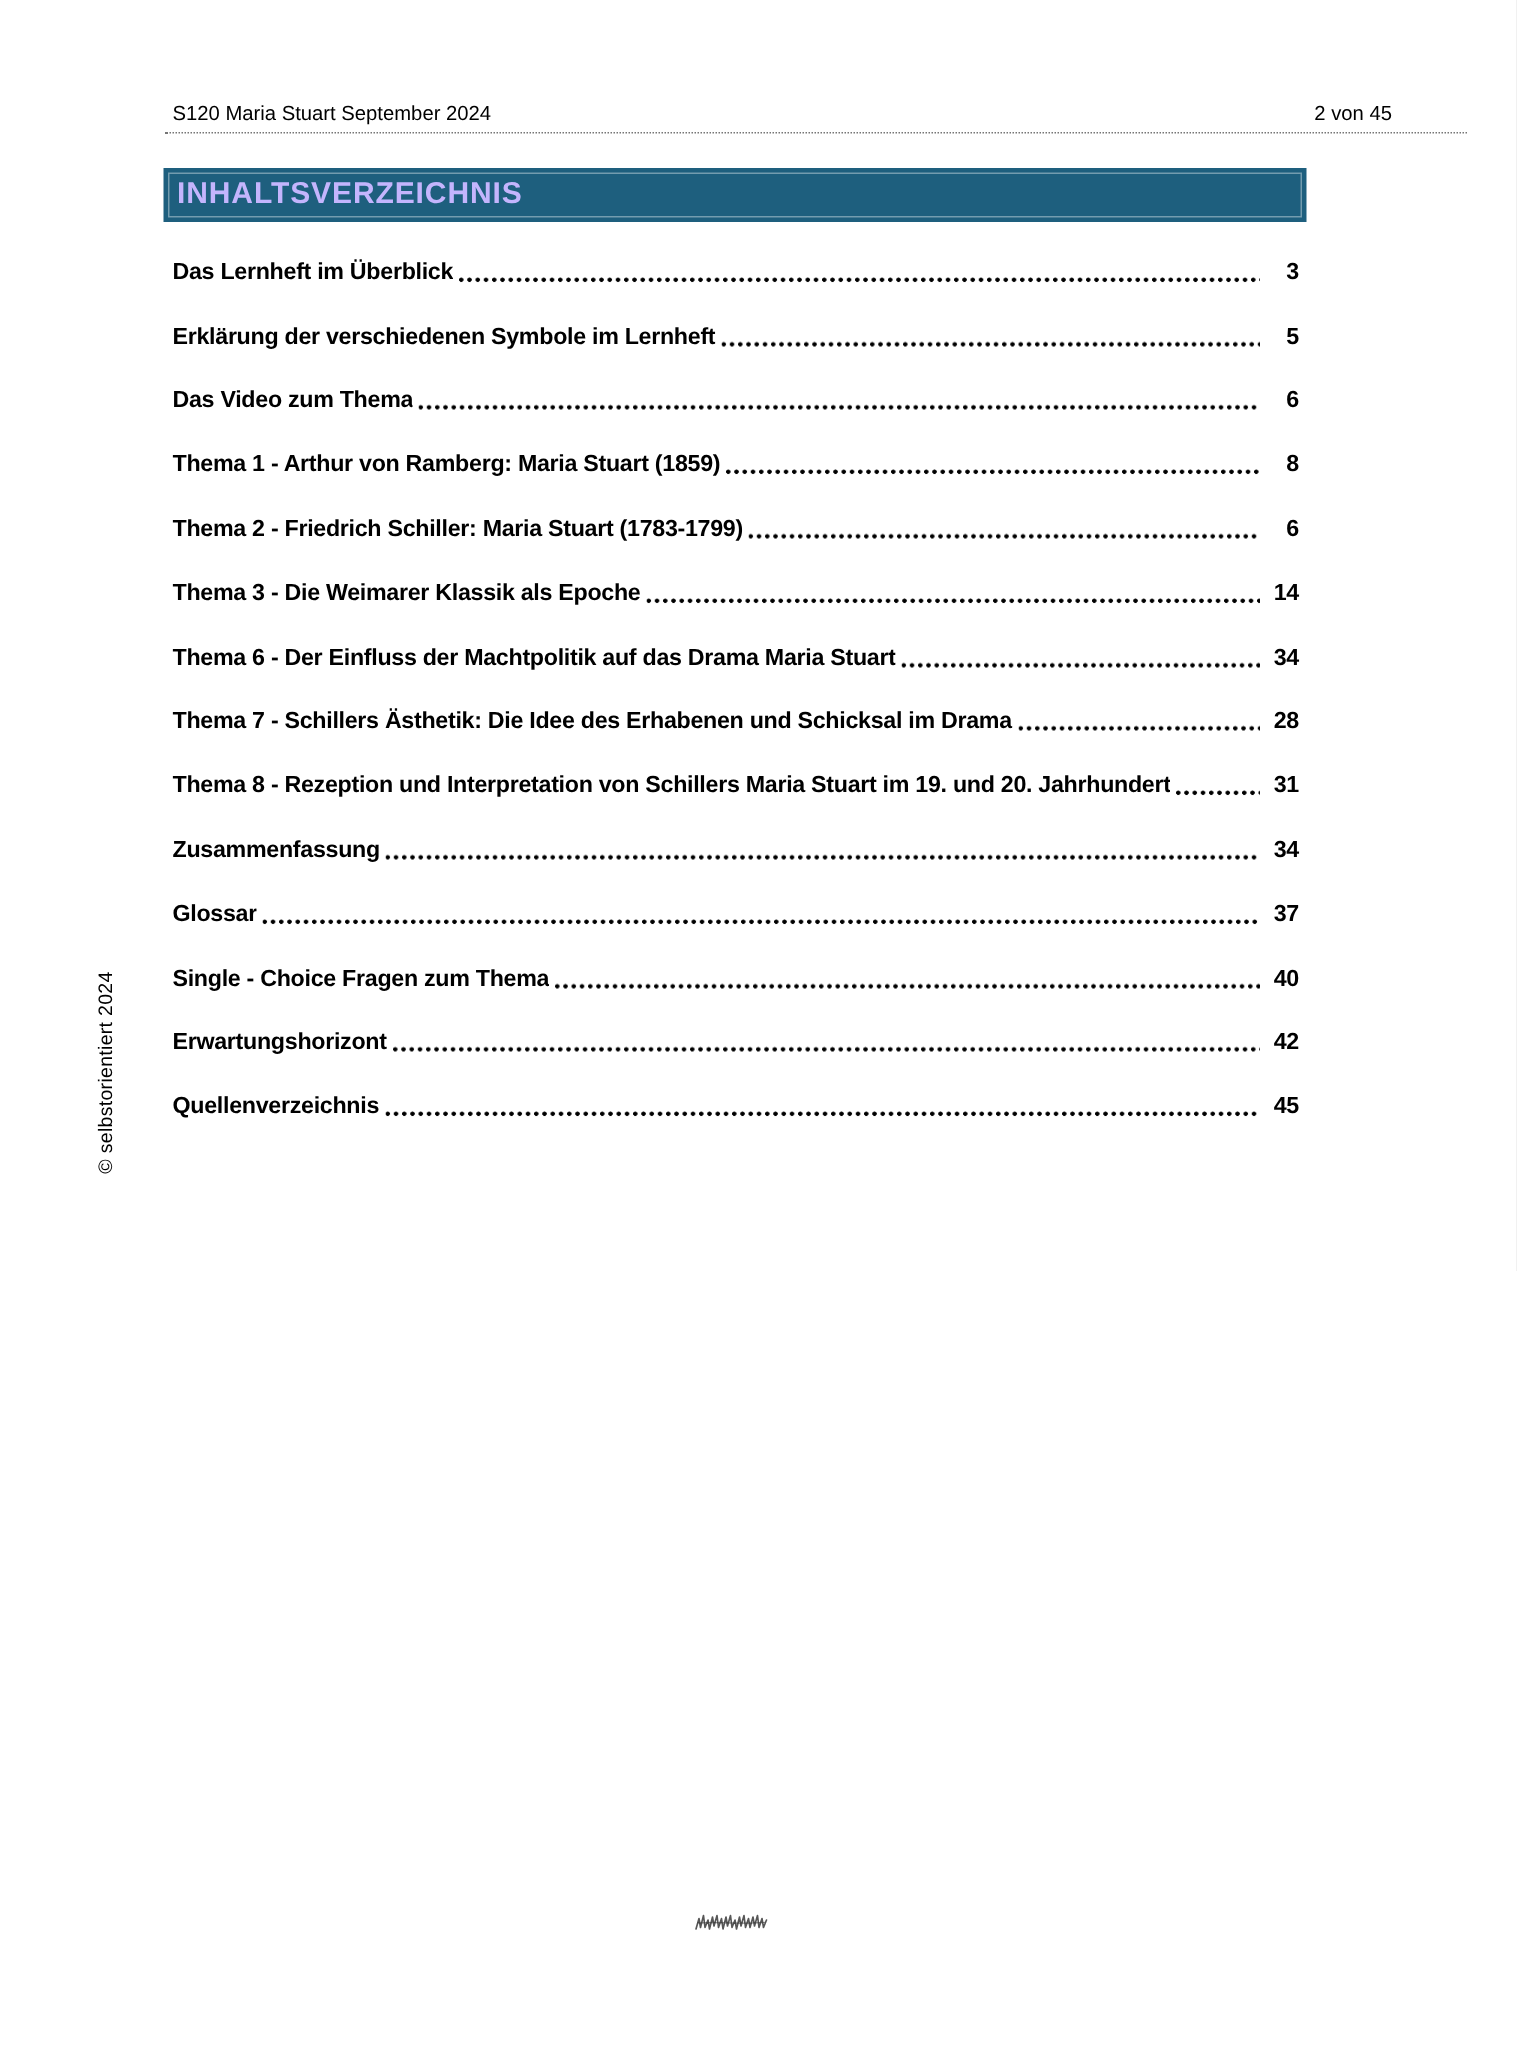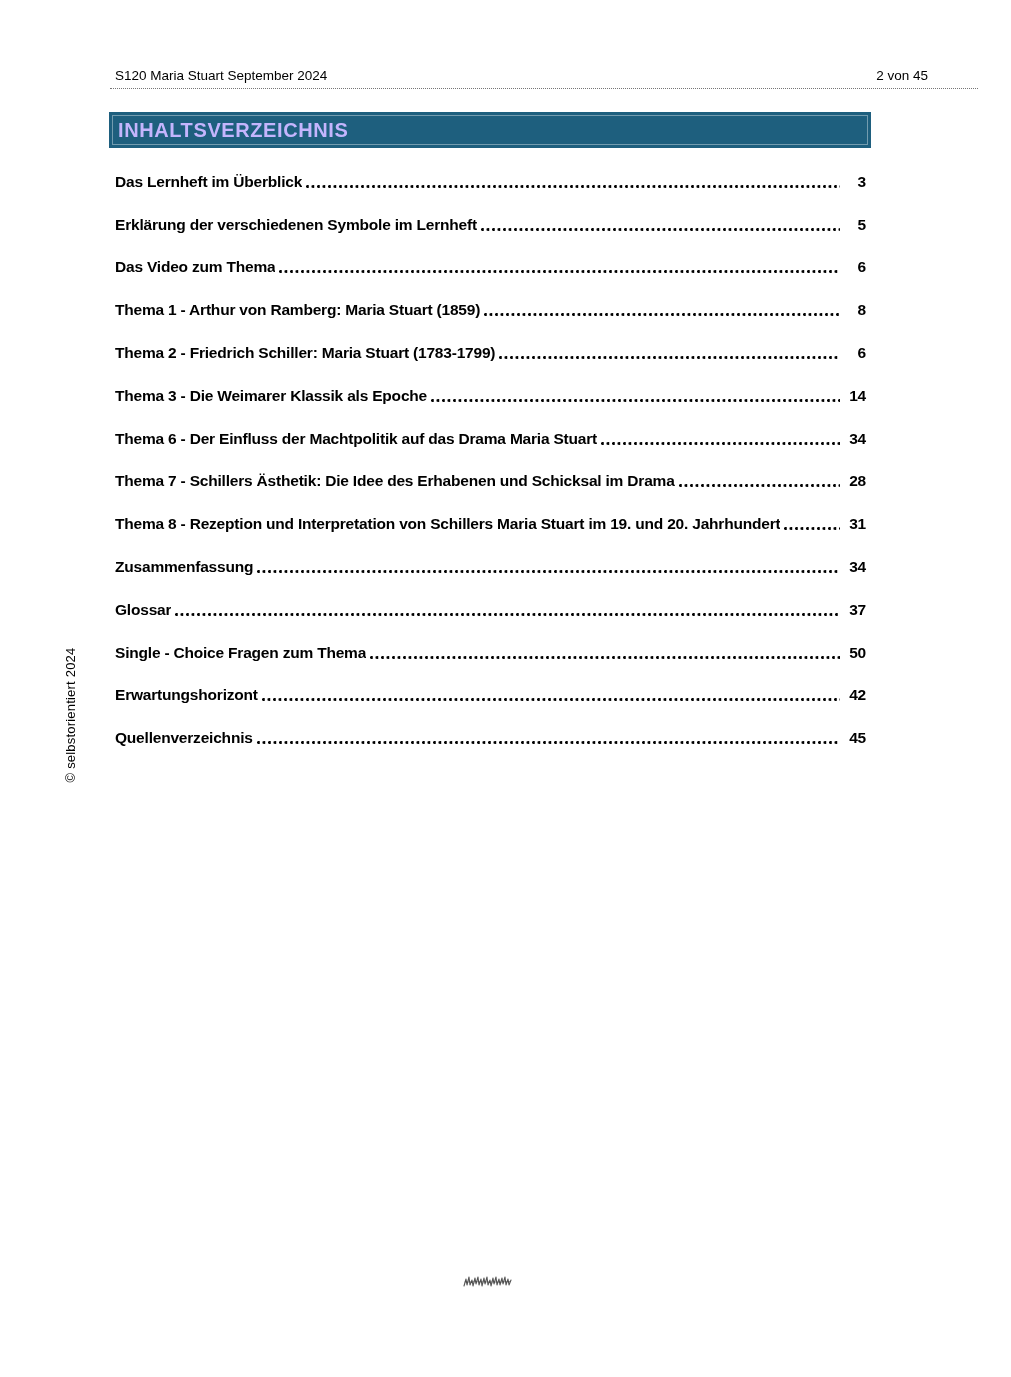--- a/index.html
+++ b/index.html
@@ -136,21 +136,21 @@
       <span class="toc-page">34</span>
     </div>
     <div class="toc-row">
       <span class="toc-title">Glossar</span>
       <span class="toc-leader"></span>
       <span class="toc-page">37</span>
     </div>
     <div class="toc-row">
       <span class="toc-title">Single - Choice Fragen zum Thema</span>
       <span class="toc-leader"></span>
-      <span class="toc-page">50</span>
+      <span class="toc-page">40</span>
     </div>
     <div class="toc-row">
       <span class="toc-title">Erwartungshorizont</span>
       <span class="toc-leader"></span>
       <span class="toc-page">42</span>
     </div>
     <div class="toc-row">
       <span class="toc-title">Quellenverzeichnis</span>
       <span class="toc-leader"></span>
       <span class="toc-page">45</span>

